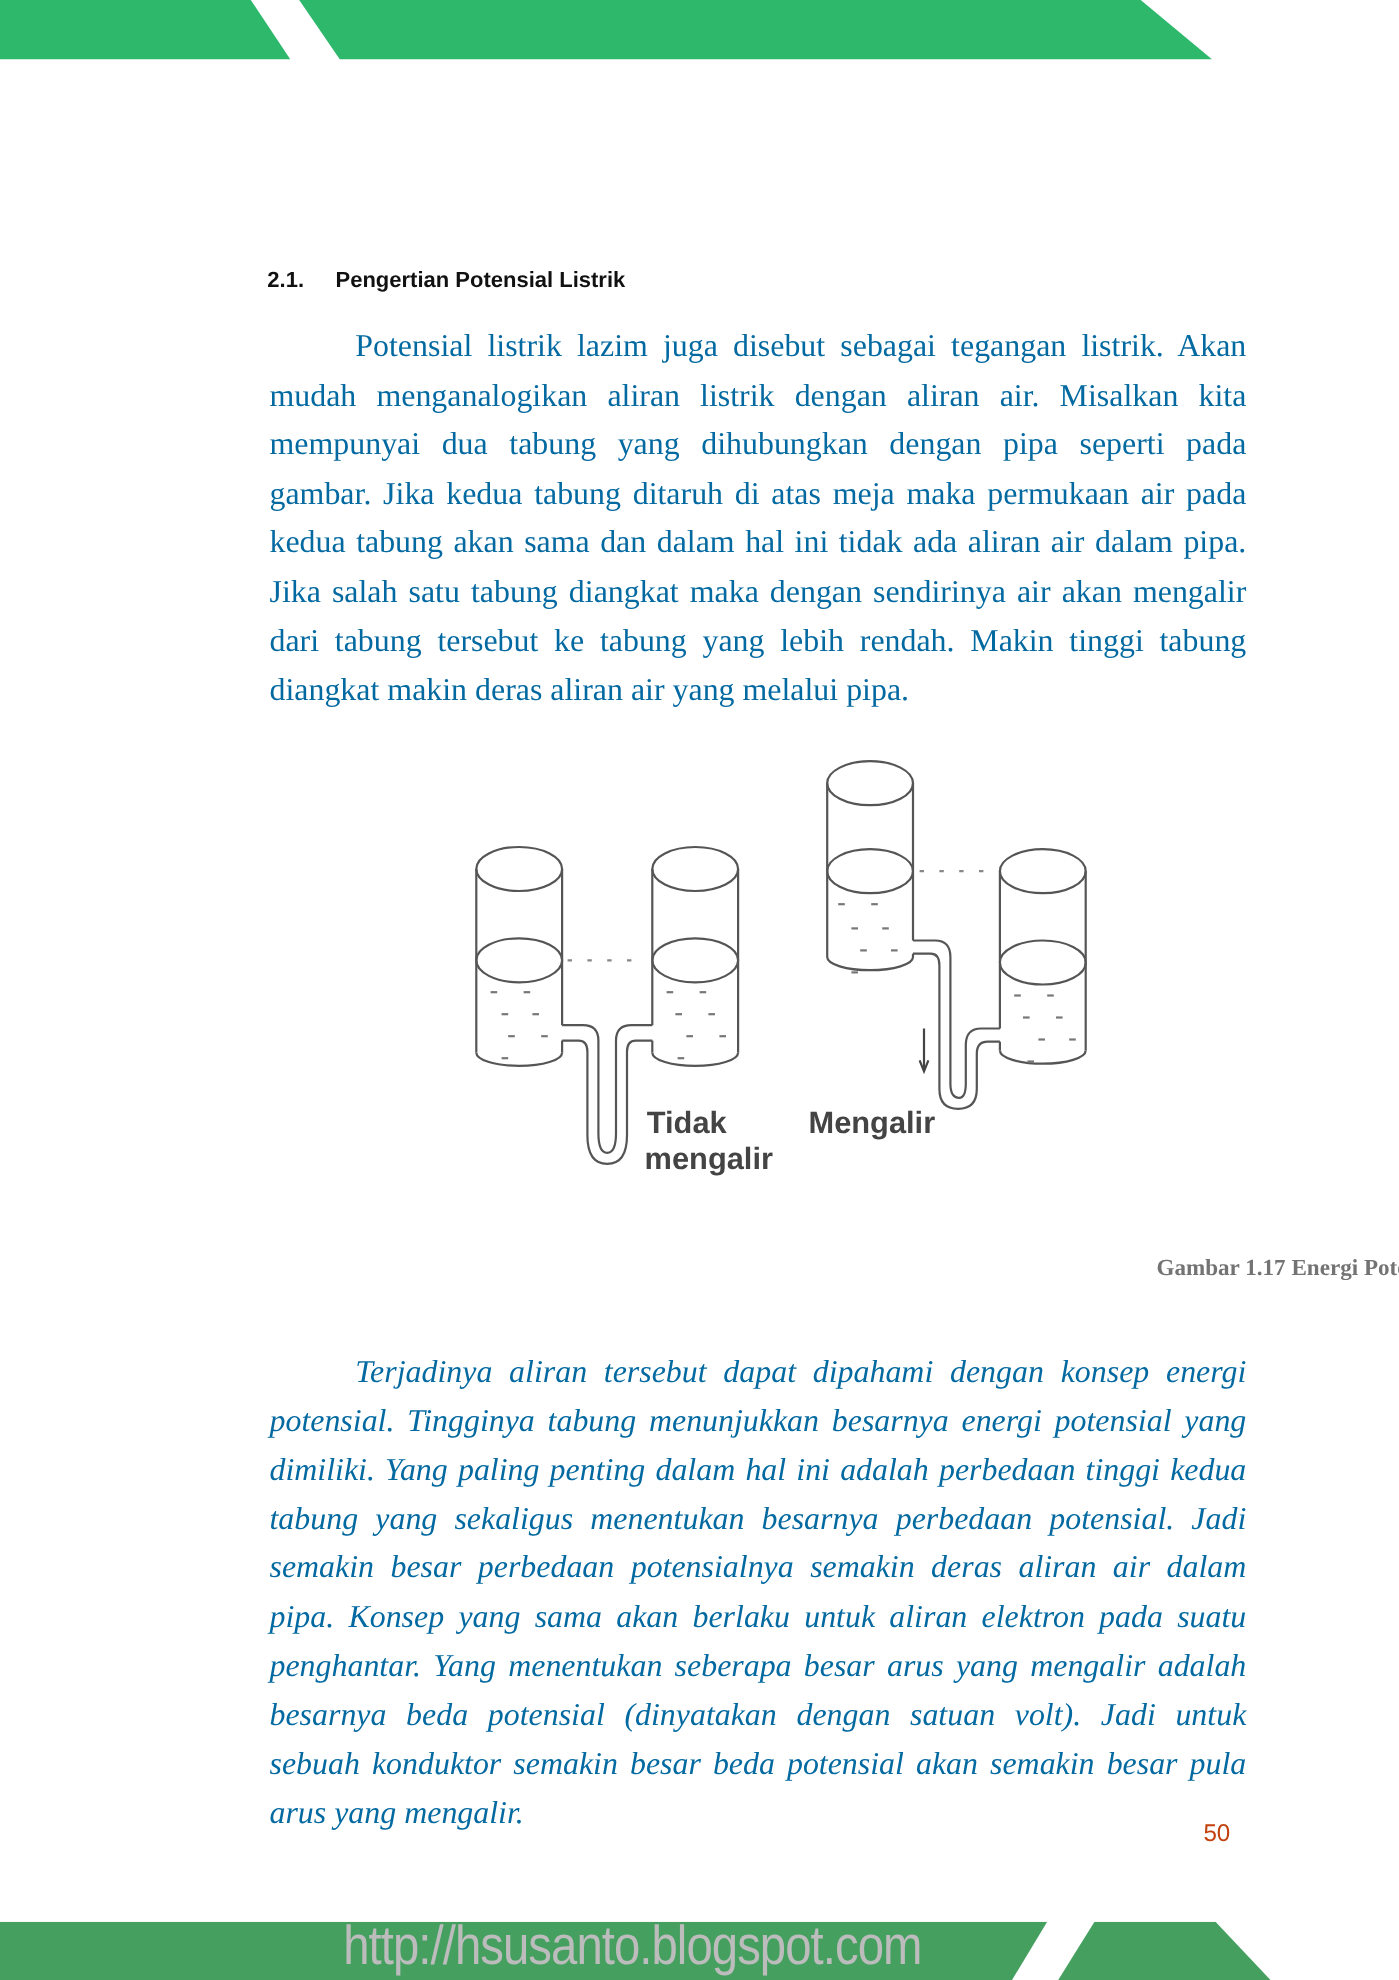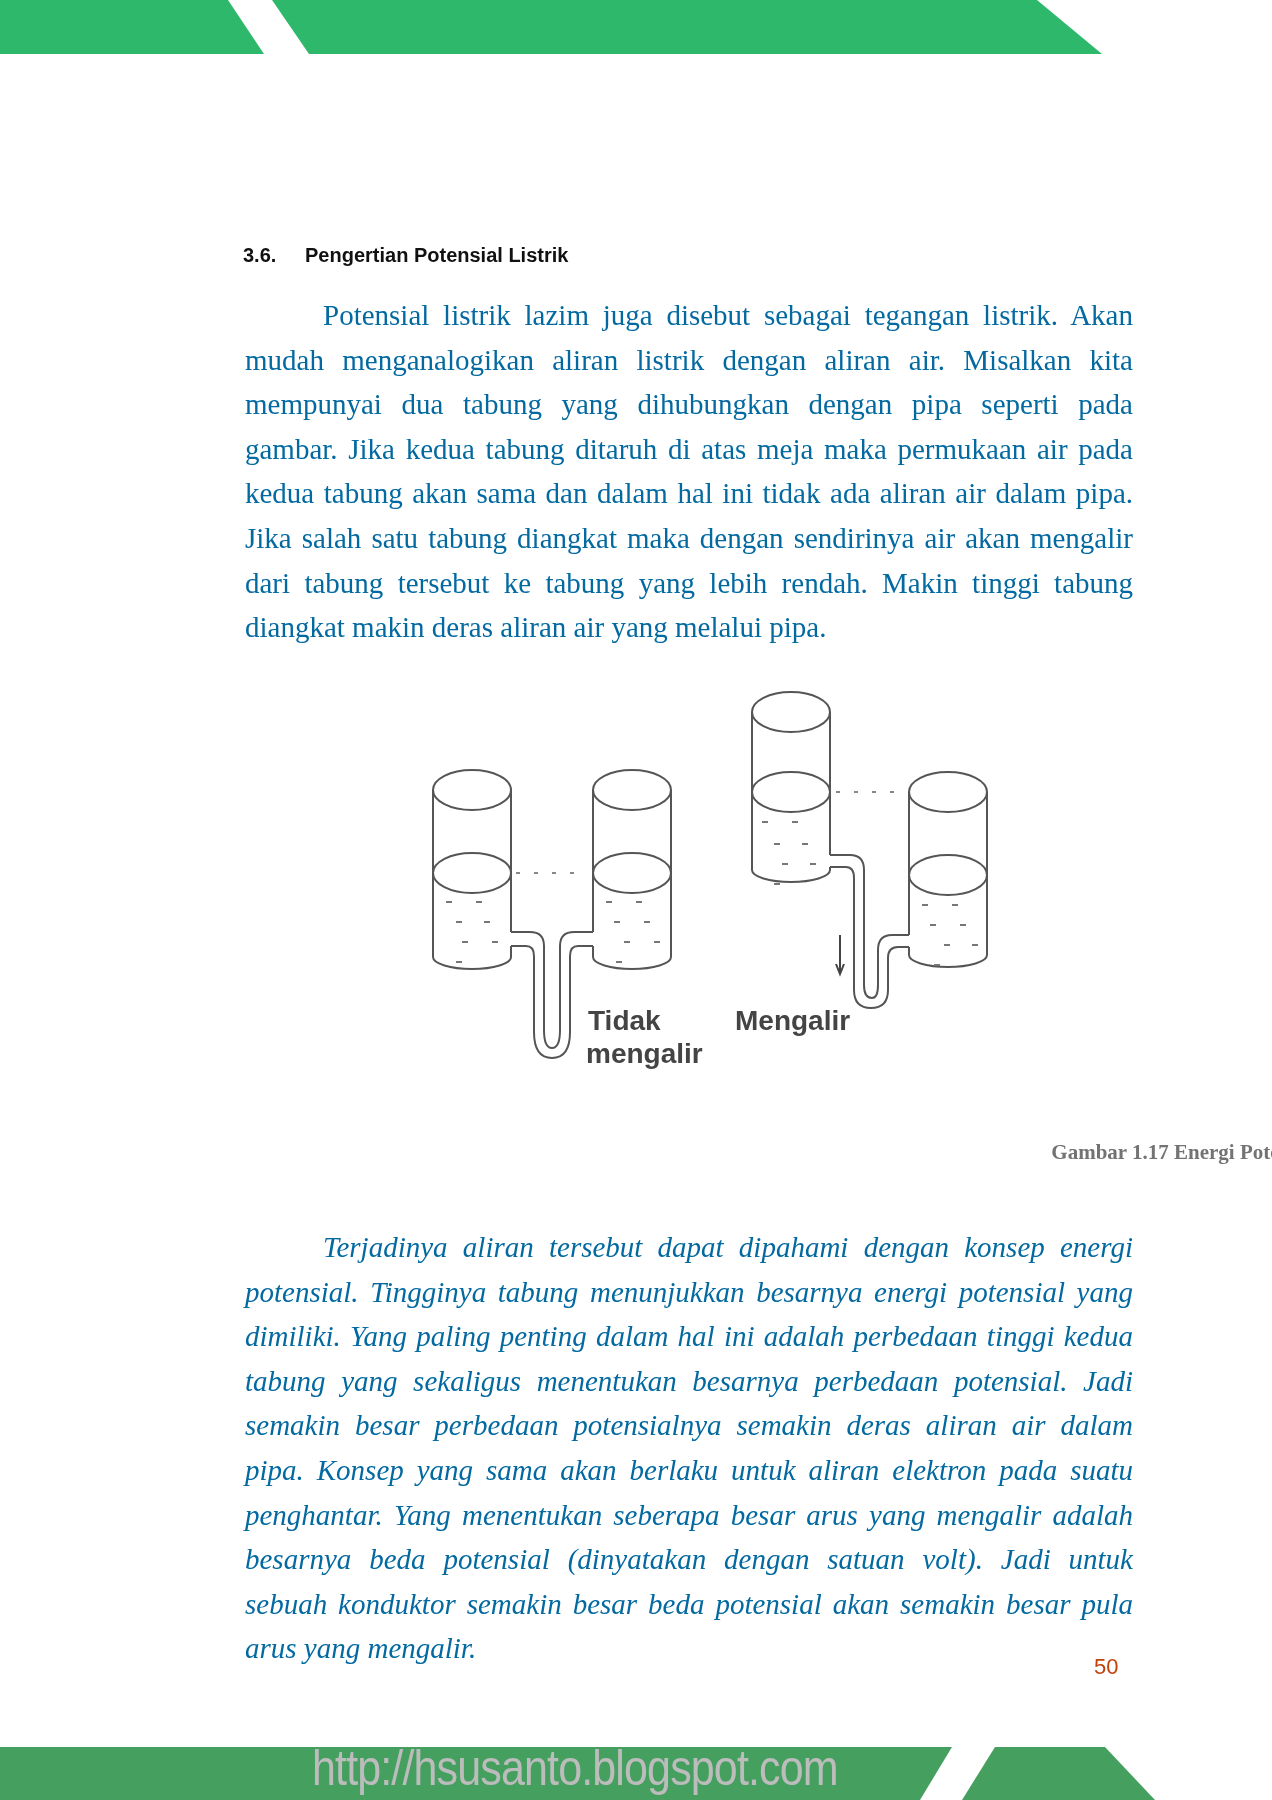--- a/index.html
+++ b/index.html
@@ -46,21 +46,21 @@
 <body>
 
 <div class="band top-band">
   <svg width="1272" height="54" viewBox="0 0 1272 54">
     <polygon points="0,0 228,0 264,54 0,54" fill="#2db86c"></polygon>
     <polygon points="272,0 1037,0 1102,54 309,54" fill="#2db86c"></polygon>
   </svg>
 </div>
 
 <div class="heading">
-  <span class="num">3.6.</span><span>Pengertian Potensial Listrik</span>
+  <span class="num">2.1.</span><span>Pengertian Potensial Listrik</span>
 </div>
 
 <p class="para para1">Potensial listrik lazim juga disebut sebagai tegangan listrik. Akan mudah menganalogikan aliran listrik dengan aliran air. Misalkan kita mempunyai dua tabung yang dihubungkan dengan pipa seperti pada gambar. Jika kedua tabung ditaruh di atas meja maka permukaan air pada kedua tabung akan sama dan dalam hal ini tidak ada aliran air dalam pipa. Jika salah satu tabung diangkat maka dengan sendirinya air akan mengalir dari tabung tersebut ke tabung yang lebih rendah. Makin tinggi tabung diangkat makin deras aliran air yang melalui pipa.</p>
 
 <div class="figure">
   <svg width="640" height="400" viewBox="400 690 640 400" fill="none" stroke="#555" stroke-width="2">
 
     <g>
       <g>
         <ellipse cx="472" cy="790" rx="39" ry="20"></ellipse>

